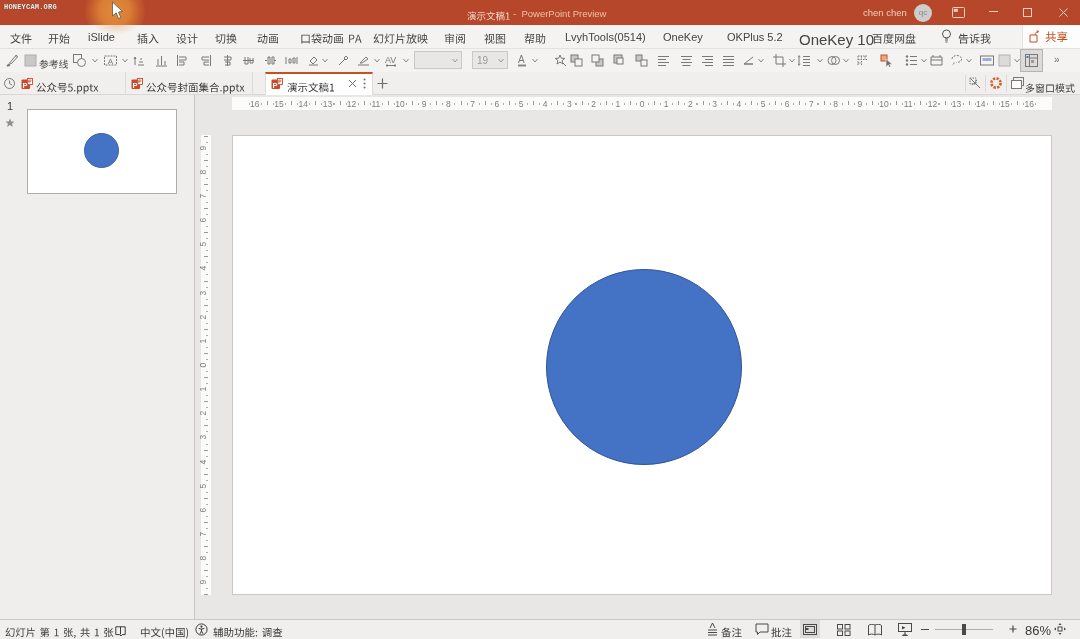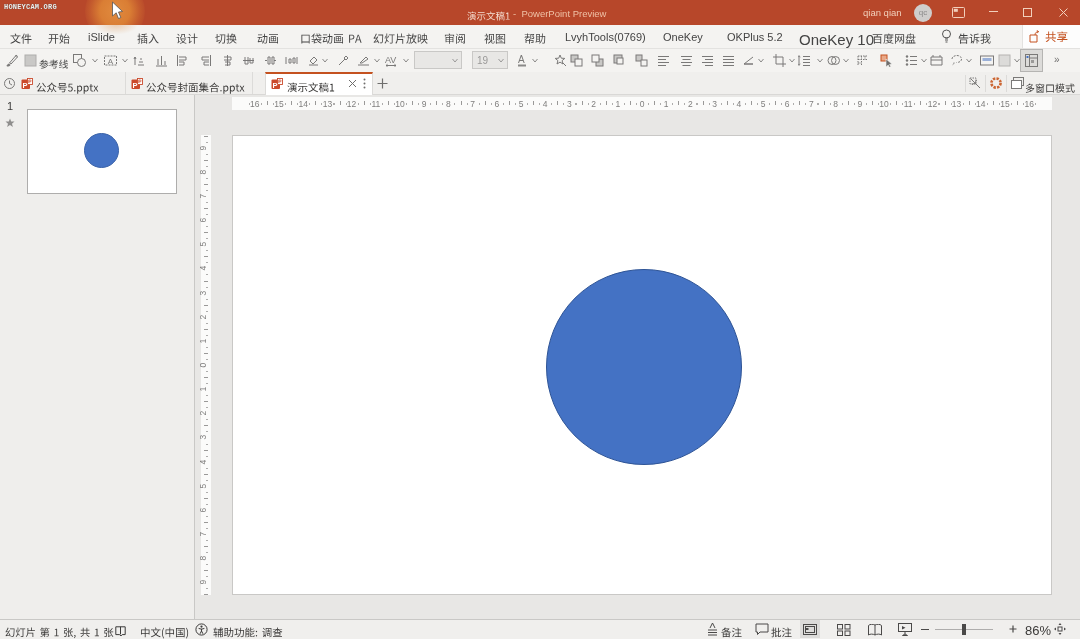--- a/index.html
+++ b/index.html
@@ -10,21 +10,21 @@
 <div class="abs" style="left:85px;top:-19px;width:60px;height:60px;border-radius:50%;background:radial-gradient(circle,#e08a3e 0%,#da7e34 35%,rgba(205,105,48,0.6) 58%,rgba(183,71,42,0) 75%);"></div>
 <div class="abs" style="left:4px;top:3px;font-family:'Liberation Mono',monospace;font-size:7px;font-weight:bold;color:#f2eeea;text-shadow:0 0 1px #444;letter-spacing:0.2px;">HONEYCAM.ORG</div>
 <svg class="abs" style="left:110px;top:1px;" width="14" height="20" viewBox="0 0 14 20">
       <path d="M2.5 1 L2.5 15 L6.2 11.8 L8.5 17.5 L10.8 16.6 L8.5 11 L12.5 10.5 Z" fill="#fff" stroke="#555" stroke-width="0.8"></path>
     </svg>
 </div>
 <div style="position:absolute;left:467px;top:8px;"><svg width="43" height="10" viewBox="0 0 43 10" style="overflow:visible">
       <path fill="#f7e4d7" d="M6.4 7.0C7.1 7.4 8.0 8.0 8.4 8.3L9.0 7.9C8.5 7.5 7.6 7.0 6.9 6.6ZM4.6 6.7C4.1 7.1 3.2 7.5 2.5 7.8C2.6 7.9 2.9 8.2 3.0 8.3C3.8 8.0 4.7 7.5 5.3 7.0ZM0.9 0.3C1.4 0.5 2.1 0.9 2.4 1.2L2.8 0.6C2.5 0.3 1.8 -0.0 1.3 -0.2ZM0.3 2.8C0.8 3.1 1.5 3.4 1.8 3.7L2.2 3.1C1.9 2.9 1.2 2.5 0.7 2.3ZM0.6 7.7 1.3 8.1C1.7 7.3 2.2 6.1 2.6 5.1L2.1 4.7C1.6 5.7 1.0 7.0 0.6 7.7ZM5.1 -0.3C5.2 -0.0 5.4 0.3 5.5 0.5H2.9V2.1H3.6V1.1H8.1V2.1H8.8V0.5H6.3C6.2 0.2 6.0 -0.1 5.8 -0.4ZM3.9 5.2H5.5V6.0H3.9ZM6.2 5.2H7.8V6.0H6.2ZM3.9 3.8H5.5V4.6H3.9ZM6.2 3.8H7.8V4.6H6.2ZM3.6 2.0V2.6H5.5V3.3H3.3V6.5H8.5V3.3H6.2V2.6H8.1V2.0Z M11.7 4.3C11.3 5.3 10.6 6.4 9.8 7.1C10.0 7.2 10.3 7.4 10.5 7.5C11.2 6.8 12.0 5.6 12.5 4.5ZM16.0 4.6C16.7 5.5 17.4 6.7 17.7 7.5L18.4 7.2C18.1 6.4 17.3 5.2 16.7 4.3ZM10.9 0.3V1.0H17.6V0.3ZM10.1 2.6V3.3H13.9V7.4C13.9 7.6 13.8 7.6 13.7 7.6C13.5 7.6 12.8 7.6 12.2 7.6C12.3 7.8 12.4 8.1 12.5 8.4C13.3 8.4 13.9 8.3 14.2 8.2C14.5 8.1 14.6 7.9 14.6 7.4V3.3H18.4V2.6Z M23.0 -0.2C23.3 0.2 23.6 0.9 23.7 1.3L24.5 1.0C24.4 0.6 24.0 0.0 23.8 -0.4ZM19.5 1.3V2.0H21.0C21.5 3.4 22.3 4.7 23.2 5.7C22.2 6.6 20.9 7.2 19.3 7.7C19.5 7.8 19.7 8.2 19.8 8.3C21.4 7.8 22.7 7.1 23.8 6.2C24.8 7.2 26.1 7.9 27.7 8.3C27.8 8.1 28.0 7.8 28.2 7.6C26.7 7.3 25.4 6.6 24.3 5.7C25.3 4.7 26.0 3.5 26.6 2.0H28.1V1.3ZM23.8 5.2C22.9 4.3 22.2 3.2 21.7 2.0H25.8C25.3 3.3 24.6 4.3 23.8 5.2Z M33.4 2.3H36.1V3.1H33.4ZM32.8 1.7V3.7H36.8V1.7ZM34.1 5.9H35.6V6.8H34.1ZM33.5 5.4V7.3H36.1V5.4ZM31.7 -0.3C31.0 0.0 29.9 0.3 29.0 0.4C29.1 0.6 29.2 0.8 29.2 1.0C29.6 1.0 29.9 0.9 30.3 0.8V2.3H29.0V3.0H30.2C29.9 4.1 29.3 5.3 28.7 6.0C28.9 6.2 29.1 6.5 29.1 6.7C29.6 6.1 30.0 5.2 30.3 4.3V8.4H31.0V4.0C31.3 4.4 31.6 4.8 31.7 5.1L32.1 4.5C32.0 4.3 31.3 3.5 31.0 3.3V3.0H32.3V2.3H31.0V0.7C31.4 0.6 31.8 0.4 32.1 0.3ZM34.1 -0.2C34.2 0.0 34.4 0.3 34.5 0.6H32.1V1.2H37.6V0.6H35.2C35.1 0.3 34.9 -0.1 34.8 -0.4ZM32.2 4.2V8.4H32.9V4.8H36.8V7.7C36.8 7.8 36.7 7.8 36.6 7.8C36.5 7.8 36.2 7.8 35.9 7.8C36.0 8.0 36.1 8.2 36.1 8.4C36.6 8.4 36.9 8.4 37.1 8.3C37.4 8.2 37.4 8.0 37.4 7.7V4.2Z M38.8 7.6H42.7V6.9H41.3V0.6H40.6C40.2 0.9 39.8 1.0 39.1 1.1V1.7H40.4V6.9H38.8Z"></path>
     </svg></div>
 <div class="abs" style="left:513px;top:7.5px;font-size:9.5px;color:#efc1a6;">-&nbsp; PowerPoint Preview</div>
-<div class="abs" style="left:863px;top:7px;font-size:9.5px;color:#f2d0bc;">qian qian</div>
+<div class="abs" style="left:863px;top:7px;font-size:9.5px;color:#f2d0bc;">chen chen</div>
 <div class="abs" style="left:914px;top:4px;width:18px;height:18px;border-radius:50%;background:#cfcdcc;color:#8a8a8a;font-size:8px;text-align:center;line-height:18px;">qc</div>
 <svg class="abs" style="left:952px;top:7px" width="13" height="11" viewBox="0 0 13 11">
     <rect x="0.5" y="0.5" width="12" height="10" rx="1" fill="none" stroke="#f2d0bc"></rect>
     <rect x="1.8" y="1.8" width="4" height="3" fill="#f2d0bc"></rect>
   </svg>
 <div class="abs" style="left:989px;top:11px;width:9px;height:1.2px;background:#f2d0bc;"></div>
 <div class="abs" style="left:1023px;top:8px;width:9px;height:9px;border:1.2px solid #f2d0bc;"></div>
 <svg class="abs" style="left:1059px;top:8px" width="9" height="9" viewBox="0 0 9 9">
     <path d="M0.5 0.5 L8.5 8.5 M8.5 0.5 L0.5 8.5" stroke="#f2d0bc" stroke-width="1"></path>
   </svg>
@@ -63,21 +63,21 @@
 <div style="position:absolute;left:524px;top:31px;"><svg width="22" height="11" viewBox="0 0 22 11" style="overflow:visible">
       <path fill="#444444" d="M3.0 -0.4V0.4H0.7V1.1H3.0V1.9H1.0V2.6H3.0V2.8C3.0 3.0 3.0 3.2 2.9 3.4H0.5V4.1H2.6C2.3 4.6 1.7 5.1 0.8 5.4C0.9 5.5 1.2 5.8 1.3 6.0C2.5 5.5 3.2 4.8 3.5 4.1H5.9V3.4H3.8C3.8 3.2 3.8 3.0 3.8 2.8V2.6H5.6V1.9H3.8V1.1H5.9V0.4H3.8V-0.4ZM6.4 0.0V5.5H7.2V0.7H9.1C8.8 1.2 8.4 1.8 8.1 2.2C9.0 2.8 9.4 3.3 9.4 3.7C9.4 3.9 9.3 4.1 9.1 4.1C9.0 4.2 8.8 4.2 8.7 4.2C8.3 4.3 8.0 4.2 7.5 4.2C7.6 4.4 7.7 4.7 7.7 4.9C8.2 4.9 8.6 4.9 9.0 4.9C9.2 4.9 9.5 4.8 9.7 4.7C10.0 4.5 10.2 4.2 10.2 3.7C10.2 3.2 9.9 2.7 9.0 2.1C9.4 1.6 9.9 0.9 10.3 0.3L9.7 -0.0L9.6 0.0ZM1.6 5.9V9.1H2.5V6.7H5.0V9.7H5.9V6.7H8.7V8.2C8.7 8.3 8.6 8.3 8.4 8.4C8.3 8.4 7.6 8.4 6.9 8.3C7.0 8.5 7.2 8.8 7.2 9.1C8.1 9.1 8.7 9.1 9.1 8.9C9.4 8.8 9.5 8.6 9.5 8.2V5.9H5.9V5.0H5.0V5.9Z M18.0 -0.4C18.0 0.4 18.0 1.3 17.9 2.1H16.1V2.8H17.9C17.8 5.5 17.2 7.8 15.1 9.1C15.3 9.2 15.6 9.5 15.7 9.7C17.9 8.2 18.5 5.7 18.7 2.8H20.4C20.3 6.9 20.2 8.3 19.9 8.7C19.8 8.8 19.7 8.8 19.5 8.8C19.3 8.8 18.7 8.8 18.1 8.8C18.2 9.0 18.3 9.4 18.3 9.6C18.9 9.6 19.5 9.6 19.8 9.6C20.2 9.6 20.4 9.5 20.6 9.2C21.0 8.7 21.1 7.1 21.2 2.5C21.2 2.4 21.2 2.1 21.2 2.1H18.7C18.8 1.2 18.8 0.4 18.8 -0.4ZM11.4 7.8 11.5 8.6C12.8 8.3 14.7 7.9 16.4 7.5L16.4 6.7L15.8 6.8V0.1H12.2V7.6ZM12.9 7.4V5.6H15.0V7.0ZM12.9 3.2H15.0V4.8H12.9ZM12.9 2.5V0.8H15.0V2.5Z"></path>
     </svg></div>
 <div style="position:absolute;left:872px;top:31px;"><svg width="44" height="11" viewBox="0 0 44 11" style="overflow:visible">
       <path fill="#444444" d="M1.9 2.6V9.7H2.8V9.0H8.3V9.7H9.2V2.6H5.5C5.6 2.1 5.8 1.5 5.9 1.0H10.3V0.2H0.7V1.0H4.9C4.9 1.5 4.7 2.1 4.6 2.6ZM2.8 6.1H8.3V8.2H2.8ZM2.8 5.4V3.4H8.3V5.4Z M15.2 1.7V2.7H13.5V3.4H15.2V5.2H19.5V3.4H21.3V2.7H19.5V1.7H18.7V2.7H16.0V1.7ZM18.7 3.4V4.5H16.0V3.4ZM19.3 6.6C18.8 7.1 18.2 7.6 17.4 7.9C16.6 7.6 15.9 7.1 15.5 6.6ZM13.6 5.9V6.6H15.1L14.7 6.7C15.1 7.3 15.7 7.9 16.5 8.3C15.4 8.6 14.3 8.8 13.1 8.9C13.2 9.1 13.4 9.4 13.4 9.6C14.8 9.5 16.2 9.2 17.3 8.7C18.4 9.2 19.7 9.5 21.1 9.7C21.2 9.5 21.4 9.1 21.6 9.0C20.4 8.9 19.2 8.6 18.3 8.3C19.2 7.8 20.0 7.1 20.5 6.1L20.0 5.9L19.9 5.9ZM16.2 -0.3C16.4 -0.0 16.5 0.3 16.6 0.6H12.4V3.7C12.4 5.3 12.3 7.6 11.4 9.3C11.6 9.4 12.0 9.5 12.1 9.7C13.1 7.9 13.2 5.4 13.2 3.6V1.4H21.4V0.6H17.6C17.4 0.3 17.2 -0.1 17.0 -0.5Z M24.1 2.9C24.6 3.5 25.2 4.2 25.7 4.9C25.2 6.1 24.7 7.1 23.9 7.8C24.1 7.9 24.4 8.2 24.5 8.3C25.2 7.6 25.7 6.7 26.2 5.7C26.5 6.2 26.8 6.7 27.0 7.1L27.6 6.5C27.3 6.1 26.9 5.5 26.5 4.8C26.8 3.9 27.0 2.9 27.2 1.8L26.4 1.8C26.3 2.6 26.1 3.4 25.9 4.1C25.5 3.5 25.1 2.9 24.6 2.4ZM27.3 2.9C27.8 3.5 28.3 4.2 28.8 5.0C28.4 6.2 27.8 7.2 27.0 7.9C27.2 8.0 27.5 8.3 27.6 8.4C28.3 7.7 28.9 6.8 29.3 5.7C29.7 6.3 30.0 6.9 30.2 7.4L30.8 6.9C30.5 6.3 30.1 5.6 29.6 4.9C29.9 4.0 30.1 3.0 30.3 1.9L29.6 1.8C29.4 2.6 29.3 3.4 29.1 4.1C28.7 3.5 28.3 3.0 27.9 2.5ZM23.0 0.2V9.7H23.8V1.0H31.2V8.6C31.2 8.8 31.2 8.8 31.0 8.8C30.7 8.9 30.0 8.9 29.3 8.8C29.4 9.1 29.6 9.4 29.6 9.6C30.6 9.7 31.2 9.6 31.6 9.5C31.9 9.4 32.1 9.1 32.1 8.6V0.2Z M37.3 4.1C37.9 4.4 38.7 4.9 39.0 5.3L39.5 4.8C39.1 4.4 38.3 3.9 37.7 3.6ZM38.1 -0.5C38.0 -0.3 37.9 0.1 37.7 0.4H35.3V2.3L35.3 2.8H33.6V3.5H35.2C35.0 4.1 34.7 4.8 33.8 5.4C34.0 5.5 34.3 5.8 34.4 6.0C35.4 5.3 35.9 4.4 36.0 3.5H41.2V4.8C41.2 4.9 41.1 4.9 41.0 4.9C40.8 4.9 40.3 4.9 39.8 4.9C39.9 5.1 40.0 5.4 40.0 5.6C40.8 5.6 41.3 5.6 41.6 5.5C41.9 5.4 42.0 5.2 42.0 4.8V3.5H43.5V2.8H42.0V0.4H38.6L39.0 -0.4ZM37.4 1.7C38.0 2.0 38.7 2.4 39.0 2.8H36.1L36.2 2.3V1.1H41.2V2.8H39.0L39.4 2.2C39.1 1.9 38.4 1.5 37.8 1.2ZM34.7 5.9V8.6H33.5V9.4H43.5V8.6H42.3V5.9ZM35.5 8.6V6.6H37.0V8.6ZM37.7 8.6V6.6H39.2V8.6ZM40.0 8.6V6.6H41.5V8.6Z"></path>
     </svg></div>
 <div style="position:absolute;left:958px;top:31px;"><svg width="33" height="11" viewBox="0 0 33 11" style="overflow:visible">
       <path fill="#444444" d="M2.7 -0.4C2.3 0.9 1.6 2.2 0.8 2.9C1.0 3.0 1.4 3.3 1.6 3.4C1.9 3.0 2.3 2.5 2.6 1.9H5.3V3.6H0.7V4.4H10.4V3.6H6.2V1.9H9.5V1.1H6.2V-0.4H5.3V1.1H3.0C3.2 0.7 3.4 0.3 3.6 -0.1ZM2.0 5.5V9.8H2.9V9.2H8.2V9.8H9.1V5.5ZM2.9 8.4V6.3H8.2V8.4Z M12.2 0.4C12.8 0.9 13.7 1.7 14.1 2.2L14.7 1.6C14.2 1.1 13.4 0.3 12.7 -0.2ZM13.1 9.5V9.4C13.2 9.2 13.5 9.0 15.4 7.4C15.3 7.3 15.1 7.0 15.0 6.7L14.0 7.6V3.0H11.4V3.8H13.2V7.8C13.2 8.3 12.8 8.7 12.6 8.9C12.8 9.0 13.0 9.3 13.1 9.5ZM15.9 0.6V3.7C15.9 5.3 15.7 7.6 14.6 9.2C14.8 9.3 15.1 9.5 15.3 9.6C16.5 8.0 16.7 5.5 16.7 3.8H18.6V5.6C18.2 5.3 17.7 5.1 17.2 5.0L16.9 5.6C17.4 5.8 18.0 6.1 18.6 6.4V9.6H19.4V6.8C20.0 7.2 20.6 7.5 20.9 7.8L21.4 7.1C20.9 6.7 20.2 6.3 19.4 6.0V3.8H21.5V3.0H16.7V1.2C18.1 1.0 19.7 0.6 20.9 0.2L20.1 -0.4C19.2 -0.0 17.4 0.4 15.9 0.6Z M29.7 0.3C30.4 0.8 31.1 1.7 31.5 2.2L32.1 1.7C31.8 1.2 31.0 0.4 30.4 -0.2ZM31.2 4.1C30.8 4.8 30.3 5.5 29.7 6.1C29.5 5.4 29.4 4.5 29.2 3.6H32.4V2.8H29.2C29.1 1.8 29.0 0.8 29.0 -0.4H28.2C28.2 0.7 28.2 1.8 28.3 2.8H25.8V0.9C26.5 0.7 27.1 0.6 27.6 0.4L27.1 -0.3C26.0 0.1 24.2 0.5 22.7 0.7C22.8 0.9 22.9 1.2 22.9 1.4C23.6 1.3 24.3 1.2 25.0 1.1V2.8H22.6V3.6H25.0V5.5L22.5 6.0L22.7 6.9L25.0 6.4V8.6C25.0 8.8 24.9 8.9 24.7 8.9C24.5 8.9 23.9 8.9 23.2 8.9C23.3 9.1 23.4 9.5 23.5 9.7C24.4 9.7 25.0 9.7 25.3 9.5C25.7 9.4 25.8 9.2 25.8 8.6V6.2L27.8 5.7L27.8 5.0L25.8 5.4V3.6H28.4C28.5 4.8 28.7 5.9 29.0 6.8C28.2 7.5 27.3 8.2 26.4 8.6C26.6 8.8 26.8 9.1 27.0 9.3C27.8 8.8 28.6 8.3 29.3 7.6C29.8 8.9 30.5 9.7 31.3 9.7C32.2 9.7 32.5 9.2 32.6 7.3C32.4 7.3 32.1 7.1 31.9 6.9C31.9 8.3 31.7 8.9 31.4 8.9C30.9 8.9 30.4 8.2 30.0 7.0C30.7 6.2 31.4 5.3 31.9 4.4Z"></path>
     </svg></div>
 <div class="abs" style="left:88px;top:31px;font-size:11px;color:#444;">iSlide</div>
-<div class="abs" style="left:565px;top:31px;font-size:11px;color:#444;">LvyhTools(0769)</div>
+<div class="abs" style="left:565px;top:31px;font-size:11px;color:#444;">LvyhTools(0514)</div>
 <div class="abs" style="left:663px;top:31px;font-size:11px;color:#444;">OneKey</div>
 <div class="abs" style="left:727px;top:31px;font-size:11px;color:#444;">OKPlus 5.2</div>
 <div class="abs" style="left:799px;top:31px;font-size:15px;color:#444;">OneKey 10</div>
 <svg class="abs" style="left:941px;top:29px" width="11" height="15" viewBox="0 0 11 15">
     <circle cx="5.5" cy="5" r="4" fill="none" stroke="#555" stroke-width="1"></circle>
     <path d="M4 9 L7 9 M4 11 L7 11 M4.5 13 L6.5 13" stroke="#555" stroke-width="1"></path>
   </svg>
 <div class="abs" style="left:1022px;top:25px;width:58px;height:23px;background:#fdfdfd;border-left:1px solid #e3e2e0;"></div>
 <svg class="abs" style="left:1029px;top:30px" width="13" height="13" viewBox="0 0 13 13">
     <path d="M1 5 H8 V12 H1 Z" fill="none" stroke="#c4511f" stroke-width="1"></path>

